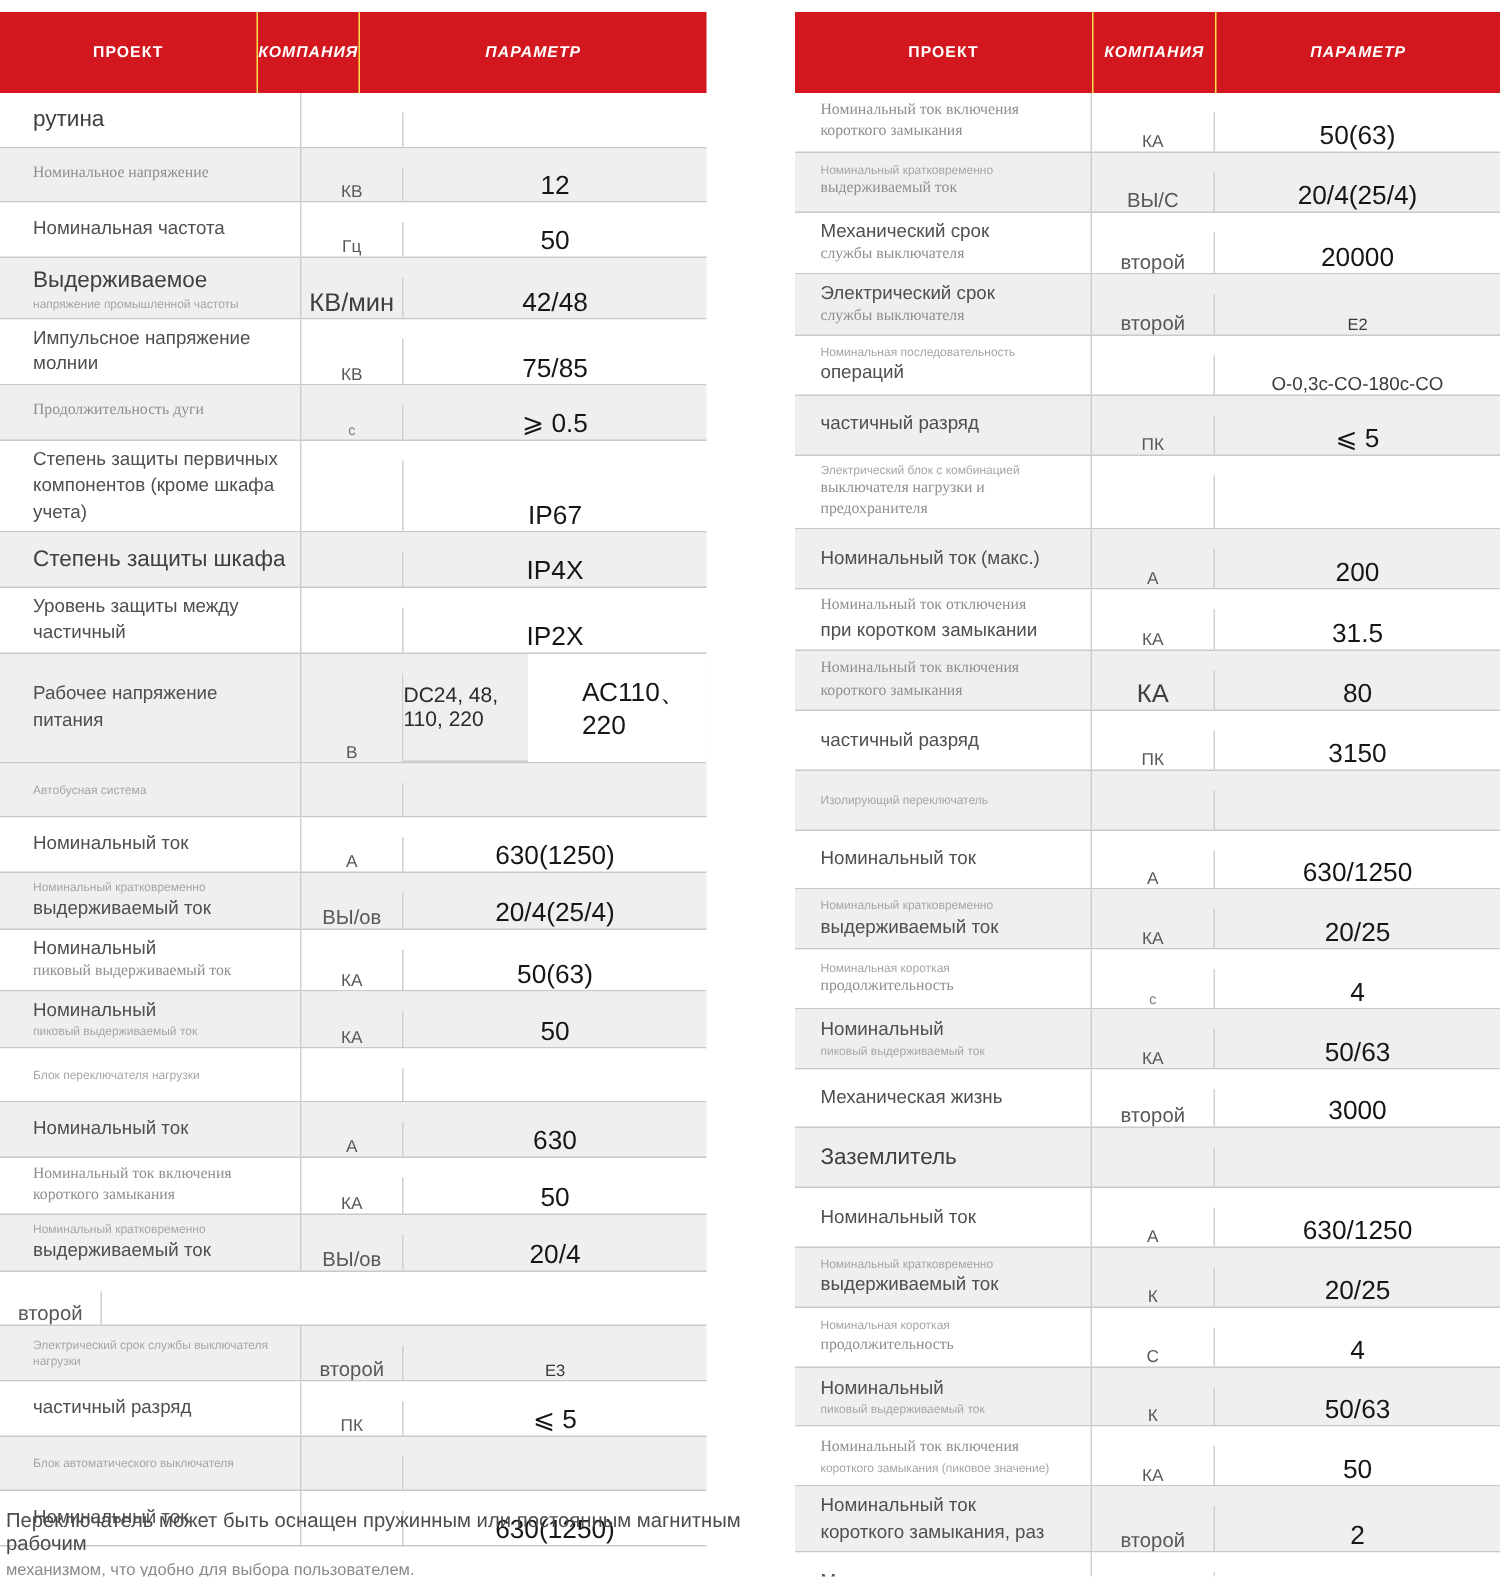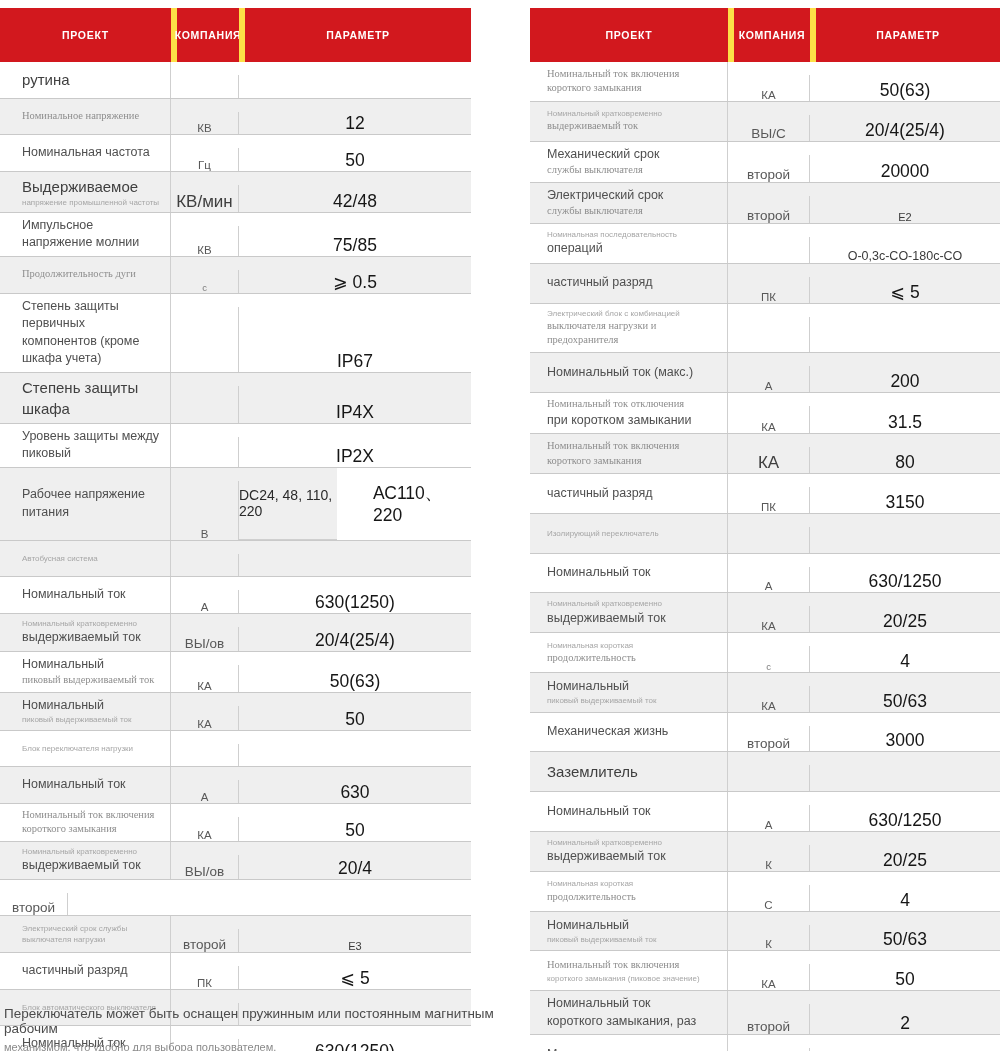--- a/index.html
+++ b/index.html
@@ -11,33 +11,33 @@
   }
   .spec-table { position:absolute; top:8px; background:#fff; }
   .spec-table.left  { left:0;     width:471px; }
   .spec-table.right { left:530px; width:470px; }
 
   .thead { display:flex; height:54px; background:#d2181e; }
   .th {
     color:#ffffff; font-weight:bold; font-size:10.5px; letter-spacing:.7px;
     display:flex; align-items:center; justify-content:center;
   }
-  .th + .th { border-left:6px solid #fde047; }
+  .th + .th { border-left:1px solid #fde047;font-style:italic; }
   .left  .th:nth-child(1){ width:171px; } .left  .th:nth-child(2){ width:68px; } .left  .th:nth-child(3){ flex:1; }
   .right .th:nth-child(1){ width:198px; } .right .th:nth-child(2){ width:82px; } .right .th:nth-child(3){ flex:1; }
 
   .row { display:flex; align-items:stretch; border-bottom:1px solid #c9c9c9; background:#ffffff; }
   .left  .row { min-height:36.6px; }
   .right .row { min-height:39.8px; }
   .row.shaded { background:#efefef; }
   .left .row.split { min-height:73.2px; }
 
   .cell { display:flex; }
   .c-project { flex-direction:column; justify-content:center; padding:4px 8px 4px 22px; border-right:1px solid #cfcfcf; }
-  .left  .c-project { width:171px; }
+  .left  .c-project { width:201px; }
   .right .c-project { width:198px; padding-left:17px; }
   .c-company { align-items:flex-end; justify-content:center; border-right:1px solid #cfcfcf;margin-top:13px; }
   .left  .c-company { width:68px; }
   .right .c-company { width:82px; }
   .c-param { flex:1; align-items:flex-end; justify-content:center; }
 
   .c-param.splitcell { flex-direction:row; align-items:stretch; padding:0;justify-content:space-between; }
   .subrow { flex:1; display:flex; align-items:center; justify-content:center; }
   .sub-top { background:#efefef; border-bottom:1px solid #cfcfcf; }
   .sub-bottom { background:#ffffff;padding-left:36px; }
@@ -150,21 +150,21 @@
           <div class="pline s-lg">Степень защиты шкафа</div>
         </div>
         <div class="cell c-company"></div>
         <div class="cell c-param">
           <div class="val v-lg">IP4X</div>
         </div>
       </div>
       <div class="row">
         <div class="cell c-project">
           <div class="pline s-md">Уровень защиты между</div>
-          <div class="pline s-md">пиковый</div>
+          <div class="pline s-md">частичный</div>
         </div>
         <div class="cell c-company"></div>
         <div class="cell c-param">
           <div class="val v-lg">IP2X</div>
         </div>
       </div>
       <div class="row shaded split">
         <div class="cell c-project">
           <div class="pline s-md">Рабочее напряжение</div>
           <div class="pline s-md">питания</div>

